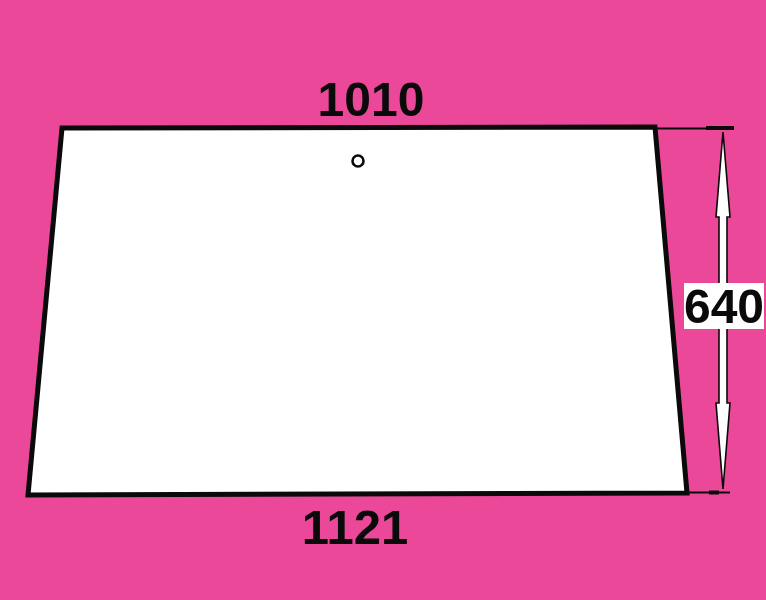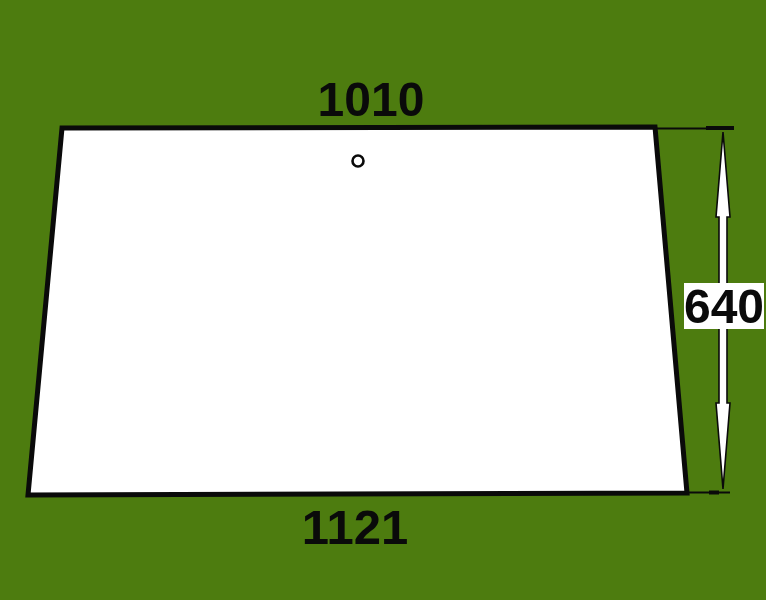--- a/index.html
+++ b/index.html
@@ -4,21 +4,21 @@
 <style>
   html, body {
     margin: 0;
     padding: 0;
     background: #ffffff;
   }
   #canvas {
     position: relative;
     width: 766px;
     height: 600px;
-    background: #4d7c0f;
+    background: #ec4899;
     overflow: hidden;
     font-family: "Liberation Sans", sans-serif;
   }
   svg text {
     font-family: "Liberation Sans", "DejaVu Sans", sans-serif;
     font-weight: 700;
     fill: #0a0a0a;
   }
   .dim-label-top    { font-size: 48px; }
   .dim-label-bottom { font-size: 49px; }

